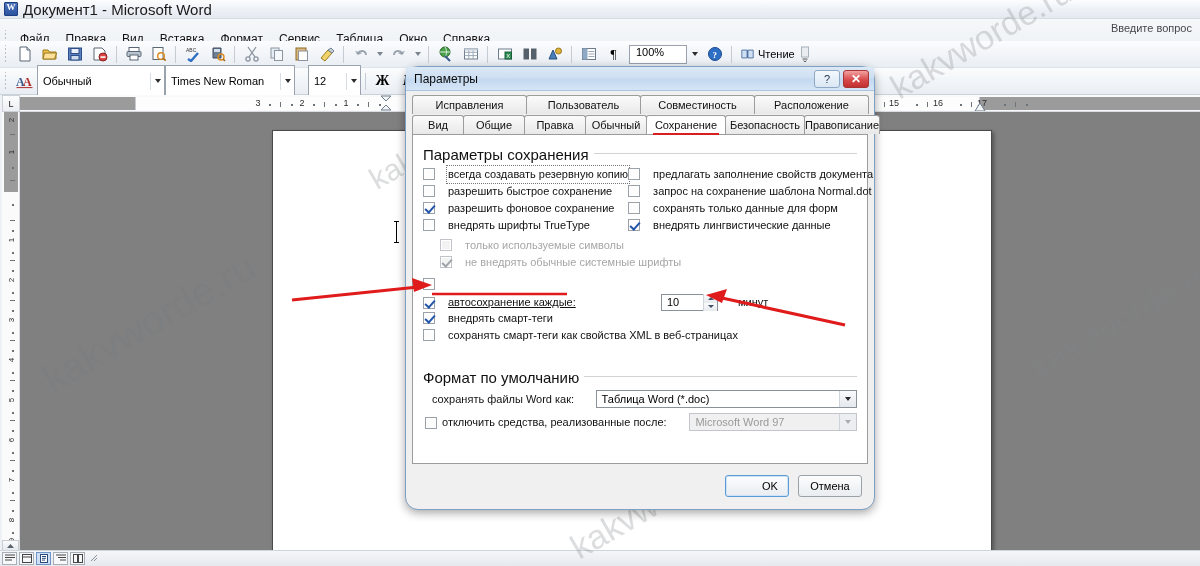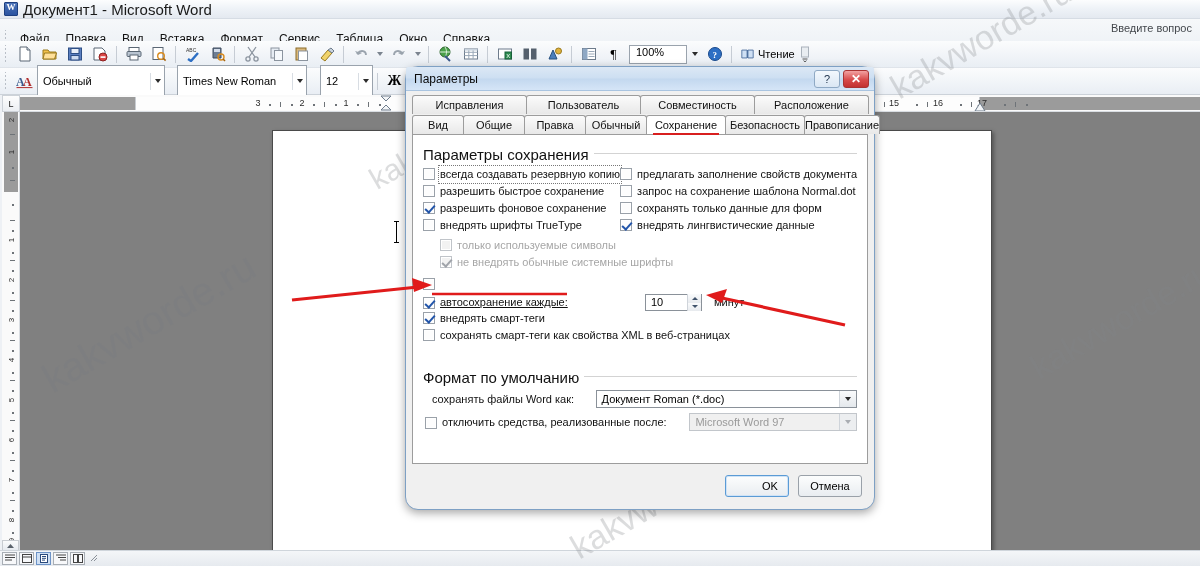--- a/index.html
+++ b/index.html
@@ -256,21 +256,21 @@
   .group-line {
     position:absolute; left:0; right:0; top:7px; height:1px; background:#d3d3d3; z-index:0;
   }
   .group-head { position:relative; z-index:1; }
 
   .cols { display:flex; margin-top:3px; }
   .col-l { width:212px; }
   .col-r { width:auto; flex:1; }
 
   .ck {
-    display:flex; align-items:flex-start; gap:5px; height:17px; line-height:15px;
+    display:flex; align-items:flex-start; gap:13px; height:17px; line-height:15px;
     white-space:nowrap;
   }
   .box {
     width:12px;height:12px; border:1px solid #9aa1a9; background:#fdfdfd;
     flex:none; margin-top:1px; position:relative;
     box-shadow: inset 0 0 0 1px #fff;
   }
   .box.checked::after{
     content:""; position:absolute; left:3px; top:0px; width:4px; height:8px;
     border:solid #2255aa; border-width:0 2px 2px 0; transform: rotate(42deg);
@@ -544,21 +544,21 @@
           <text x="7" y="12" font-size="12" font-family="serif" fill="#b02a2a" font-weight="bold">A</text>
           <path d="M0.5 13.6h16" stroke="#b02a2a"></path>
         </svg>
     </div>
     <div class="style-combo" style="width:128px">
       <span class="val">Обычный</span>
       <span class="arw">
           <span class="caret-dn"></span>
         </span>
     </div>
-    <div class="style-combo" style="width:130px;margin-left:12px">
+    <div class="style-combo" style="width:130px;margin-left:0">
       <span class="val">Times New Roman</span>
       <span class="arw">
           <span class="caret-dn"></span>
         </span>
     </div>
     <div class="style-combo" style="width:53px;margin-left:13px">
       <span class="val">12</span>
       <span class="arw">
           <span class="caret-dn"></span>
         </span>
@@ -854,21 +854,21 @@
       </div>
 
       <div class="group" style="margin-top:24px">
         <div class="group-line"></div>
         <div class="group-head"><span class="group-label">Формат по умолчанию</span></div>
       </div>
 
       <div class="row-line" style="padding-left:9px">
         <span class="lbl" style="width:164px">сохранять файлы Word как:</span>
         <span class="combo" style="width:262px">
-          <span class="cv">Документ Roman (*.doc)</span>
+          <span class="cv">Таблица Word (*.doc)</span>
           <span class="cb">
               <span class="caret-dn"></span>
             </span>
         </span>
       </div>
 
       <div class="row-line" style="padding-left:0px">
         <span class="box" style="margin-left:2px"></span>
         <span class="lbl" style="width:254px; margin-left:5px">отключить средства, реализованные после:</span>
         <span class="combo dis" style="width:172px">

